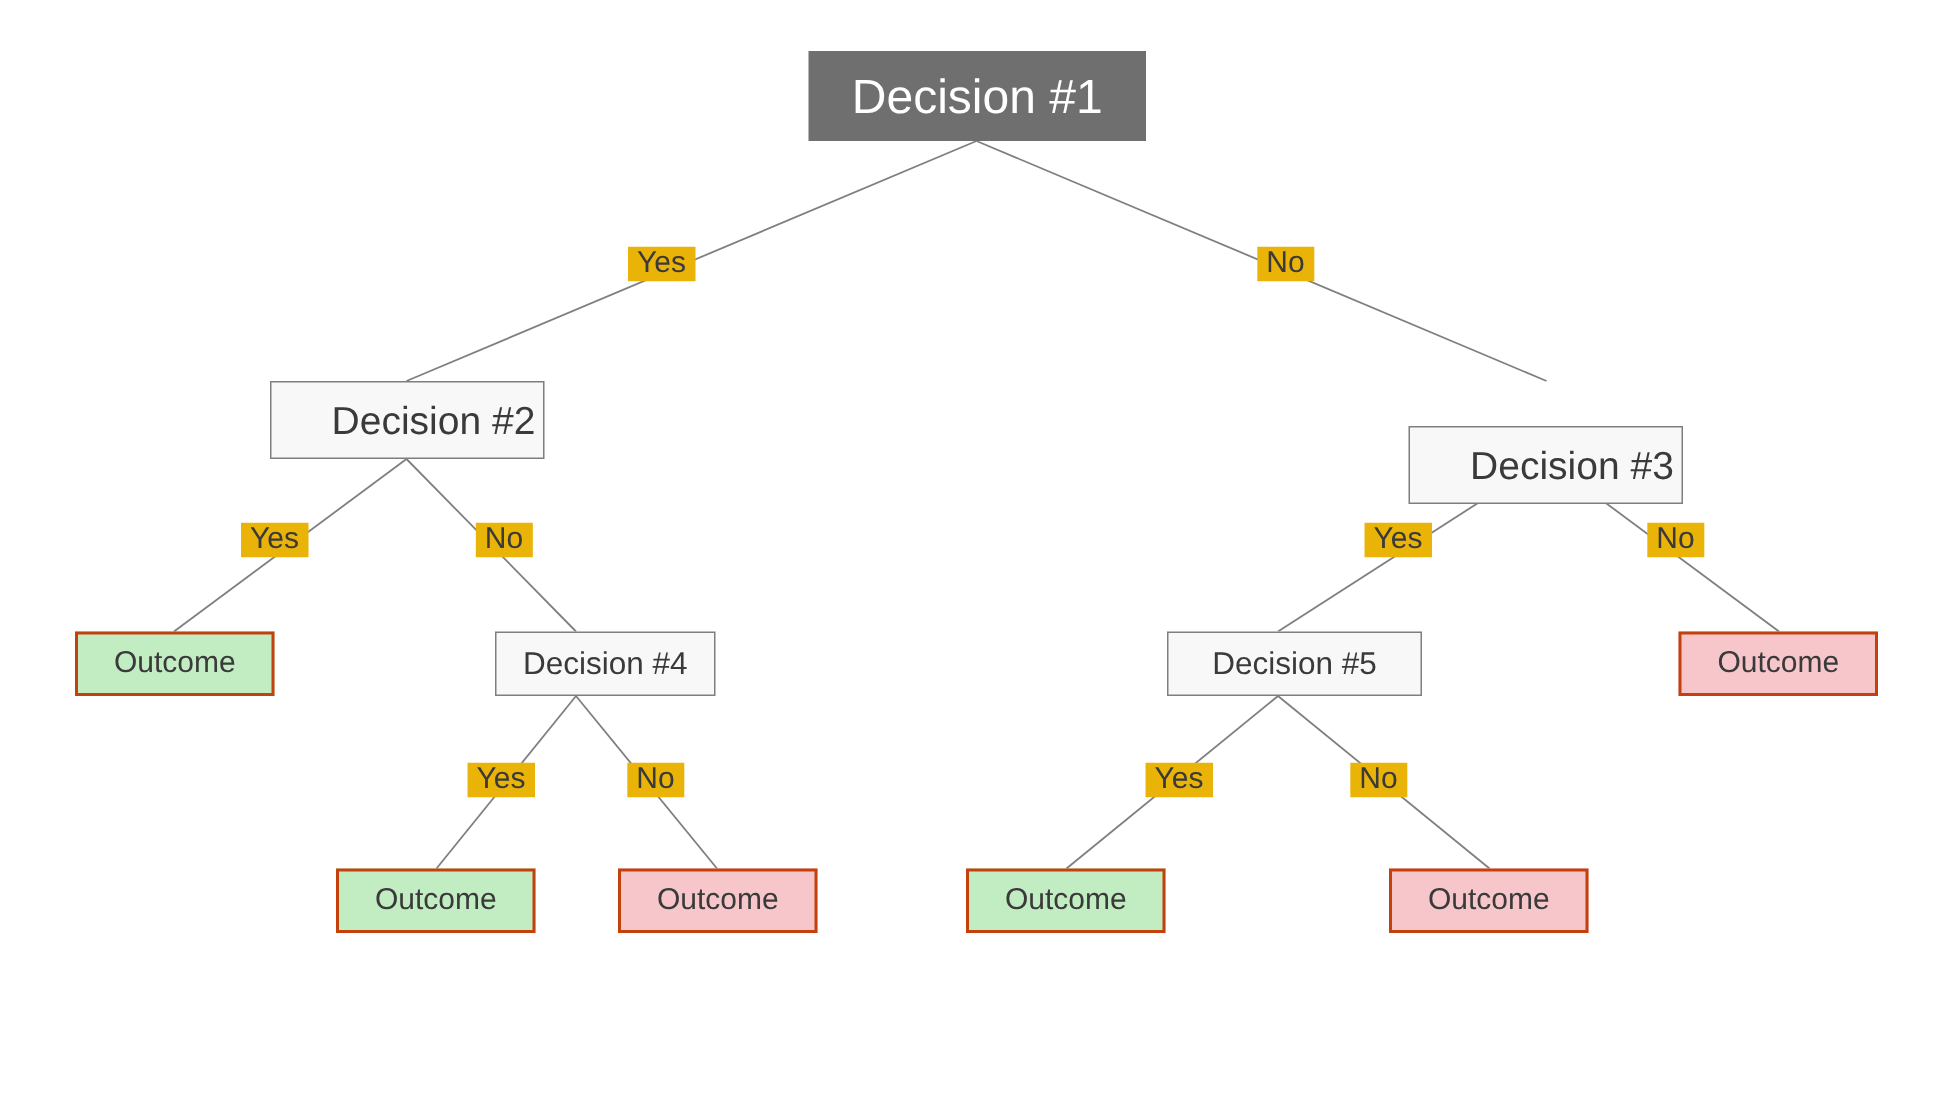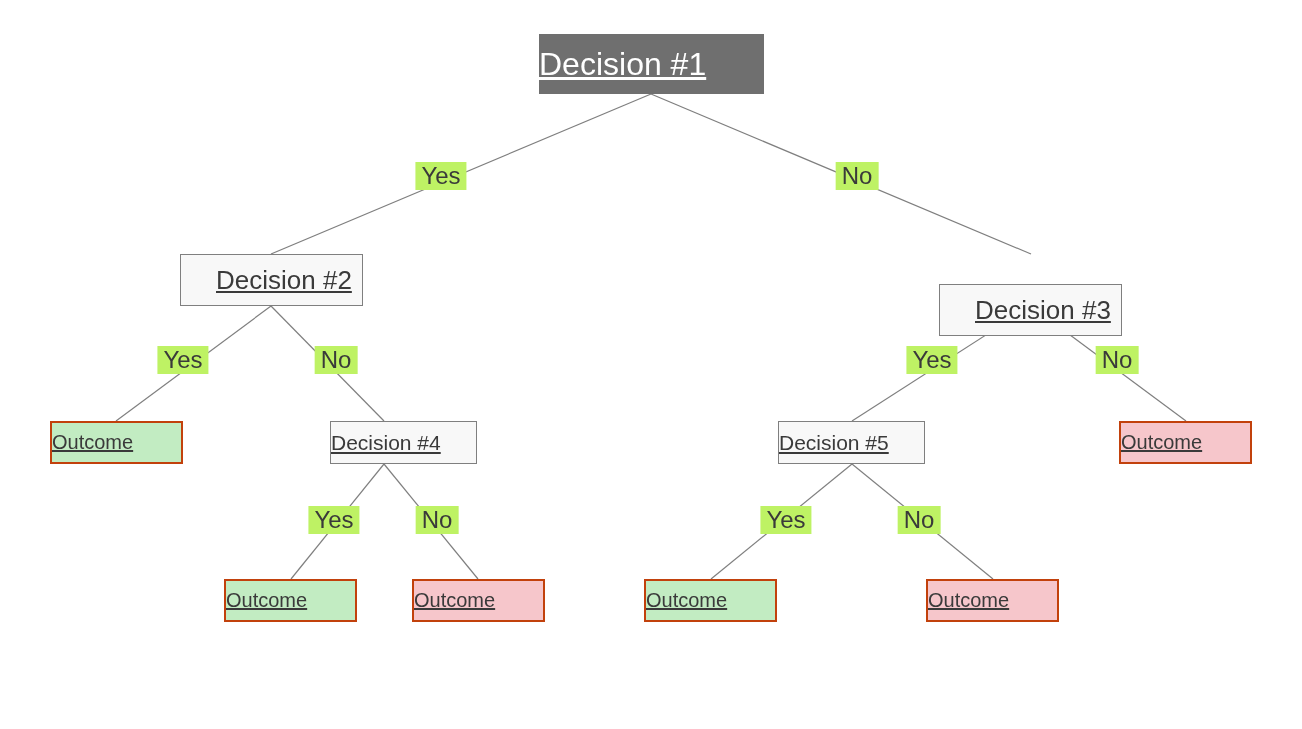--- a/index.html
+++ b/index.html
@@ -10,25 +10,24 @@
     background: #ffffff;
     font-family: "Segoe UI", "Helvetica Neue", Arial, sans-serif;
     position: relative;
     overflow: hidden;
   }
   .node {
     position: absolute;
     border: 1px solid #7f7f7f;
     display: flex;
     align-items: center;
-    justify-content: flex-start;
+    justify-content: center;
     box-sizing: border-box;
     color: #3a3a3a;
     white-space: nowrap;
-    text-decoration: underline;
   }
   .root {
     background: #6f6f6f;
     color: #ffffff;
     font-size: 32px;
     font-weight: 300;
     border: none;
   }
   .decision {
     background: #f8f8f8;
@@ -43,23 +42,23 @@
   }
   .outcome {
     font-size: 20px;
     font-weight: 300;
     border: 2px solid #c2410c;
   }
   .good { background: #c2ecc2; }
   .bad  { background: #f6c6cb; }
   .edge-label {
     position: absolute;
-    background: #bef264;
+    background: #eab308;
     padding: 0 6px;
-    font-size: 24px;
+    font-size: 20px;
     color: #3a3a3a;
     transform: translate(-50%, -50%);
   }
   svg.connectors {
     position: absolute;
     left: 0; top: 0;
     width: 1302px;
     height: 729px;
     pointer-events: none;
   }
@@ -99,21 +98,21 @@
 <div class="node decision" style="left:939px; top:254px; width:183px; height:52px;margin-top:30px;">
   <span>Decision #3</span>
 </div>
 
 <div class="node outcome good" style="left:50px; top:421px; width:133px; height:43px;">
   <span>Outcome</span>
 </div>
 <div class="node decision-small" style="left:311px; top:421px; width:147px; height:43px;margin-left:19px;">
   <span>Decision #4</span>
 </div>
-<div class="node decision-small" style="left:778px; top:421px; width:147px; height:43px;">
+<div class="node decision-small" style="left:778px; top:421px; width:170px; height:43px;">
   <span>Decision #5</span>
 </div>
 <div class="node outcome bad" style="left:1119px; top:421px; width:133px; height:43px;">
   <span>Outcome</span>
 </div>
 
 <div class="node outcome good" style="left:224px; top:579px; width:133px; height:43px;">
   <span>Outcome</span>
 </div>
 <div class="node outcome bad" style="left:412px; top:579px; width:133px; height:43px;">

